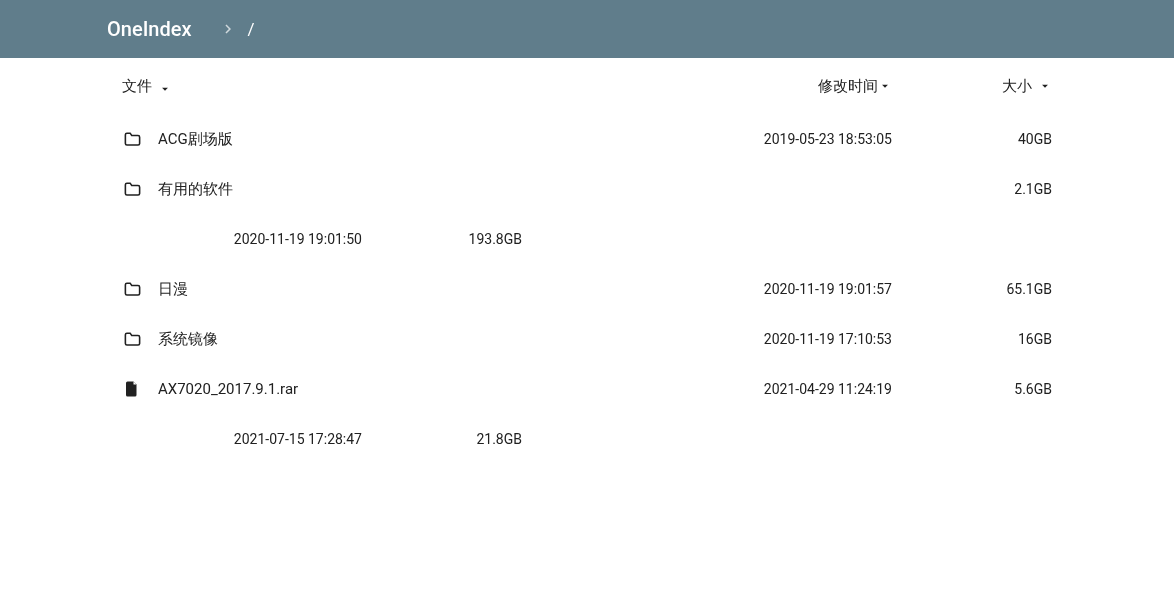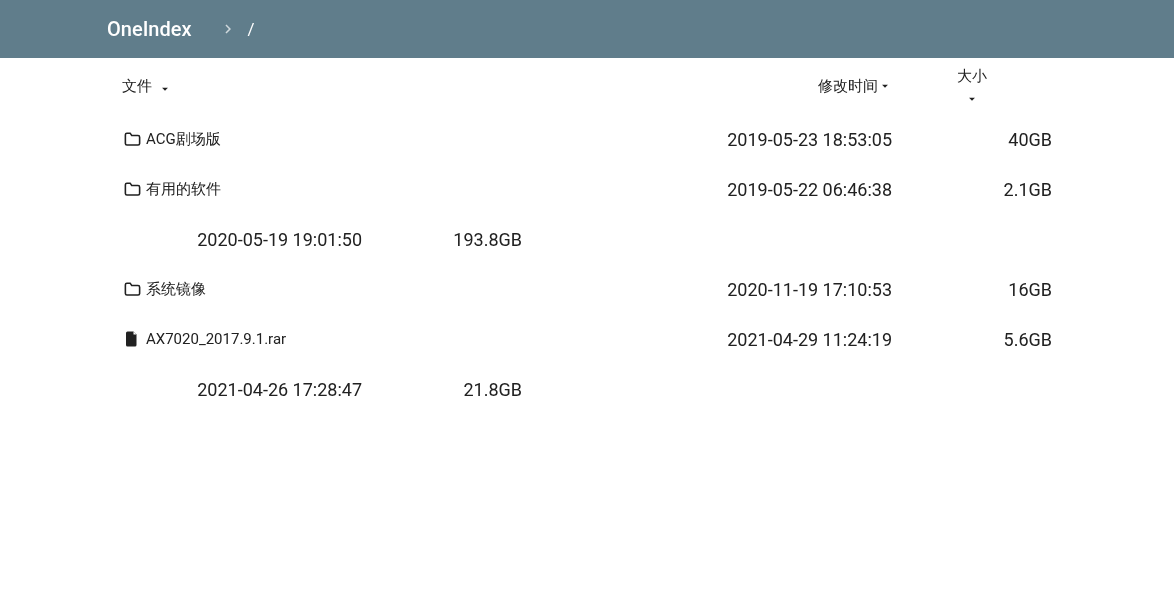--- a/index.html
+++ b/index.html
@@ -70,47 +70,46 @@
       align-items: center;
       justify-content: flex-end;
     }
     .col-size {
       width: 160px;
       text-align: right;
       display: flex;
       align-items: center;
       justify-content: flex-end;
       gap: 6px;
-      flex-direction: column;
     }
     .list-row {
       display: flex;
       align-items: center;
       height: 50px;
       padding: 0 5px;
       color: #212121;
       font-size: 15px;
       cursor: pointer;
     }
     .row-name {
       flex: 1;
       display: flex;
       align-items: center;
-      gap: 4px;
+      gap: 16px;
     }
     .row-date {
       width: 240px;
       text-align: right;
-      font-size: 18px;
+      font-size: 14px;
       color: #212121;
     }
     .row-size {
       width: 160px;
       text-align: right;
-      font-size: 18px;
+      font-size: 14px;
       color: #212121;
     }
     .icon {
       display: inline-flex;
       align-items: center;
       justify-content: center;
     }
     .icon svg {
       display: block;
     }
@@ -183,26 +182,37 @@
       </div>
       <div class="list-row">
         <div class="row-name">
           <span class="icon folder-icon">
             <svg viewBox="0 0 24 24" width="19" height="19" fill="none" stroke="#212121" stroke-width="2">
               <path d="M3 6a2 2 0 0 1 2-2h4l2 3h8a2 2 0 0 1 2 2v8a2 2 0 0 1-2 2H5a2 2 0 0 1-2-2V6z"></path>
             </svg>
           </span>
           <span>有用的软件</span>
         </div>
-        <div class="row-date">2019-05-22 06:46:38</div>
         <div class="row-size">2.1GB</div>
       </div>
       <div class="list-row">
-        <div class="row-date">2020-05-19 19:01:50</div>
+        <div class="row-date">2020-11-19 19:01:50</div>
         <div class="row-size">193.8GB</div>
+      </div>
+      <div class="list-row">
+        <div class="row-name">
+          <span class="icon folder-icon">
+            <svg viewBox="0 0 24 24" width="19" height="19" fill="none" stroke="#212121" stroke-width="2">
+              <path d="M3 6a2 2 0 0 1 2-2h4l2 3h8a2 2 0 0 1 2 2v8a2 2 0 0 1-2 2H5a2 2 0 0 1-2-2V6z"></path>
+            </svg>
+          </span>
+          <span>日漫</span>
+        </div>
+        <div class="row-date">2020-11-19 19:01:57</div>
+        <div class="row-size">65.1GB</div>
       </div>
       <div class="list-row">
         <div class="row-name">
           <span class="icon folder-icon">
             <svg viewBox="0 0 24 24" width="19" height="19" fill="none" stroke="#212121" stroke-width="2">
               <path d="M3 6a2 2 0 0 1 2-2h4l2 3h8a2 2 0 0 1 2 2v8a2 2 0 0 1-2 2H5a2 2 0 0 1-2-2V6z"></path>
             </svg>
           </span>
           <span>系统镜像</span>
         </div>
@@ -216,17 +226,17 @@
               <path d="M6 2h8l4 4v14a2 2 0 0 1-2 2H6a2 2 0 0 1-2-2V4a2 2 0 0 1 2-2z"></path>
               <path d="M14 2v4h4" fill="#ffffff"></path>
             </svg>
           </span>
           <span>AX7020_2017.9.1.rar</span>
         </div>
         <div class="row-date">2021-04-29 11:24:19</div>
         <div class="row-size">5.6GB</div>
       </div>
       <div class="list-row">
-        <div class="row-date">2021-04-26 17:28:47</div>
+        <div class="row-date">2021-07-15 17:28:47</div>
         <div class="row-size">21.8GB</div>
       </div>
     </div>
 </div>
 
 </body></html>

